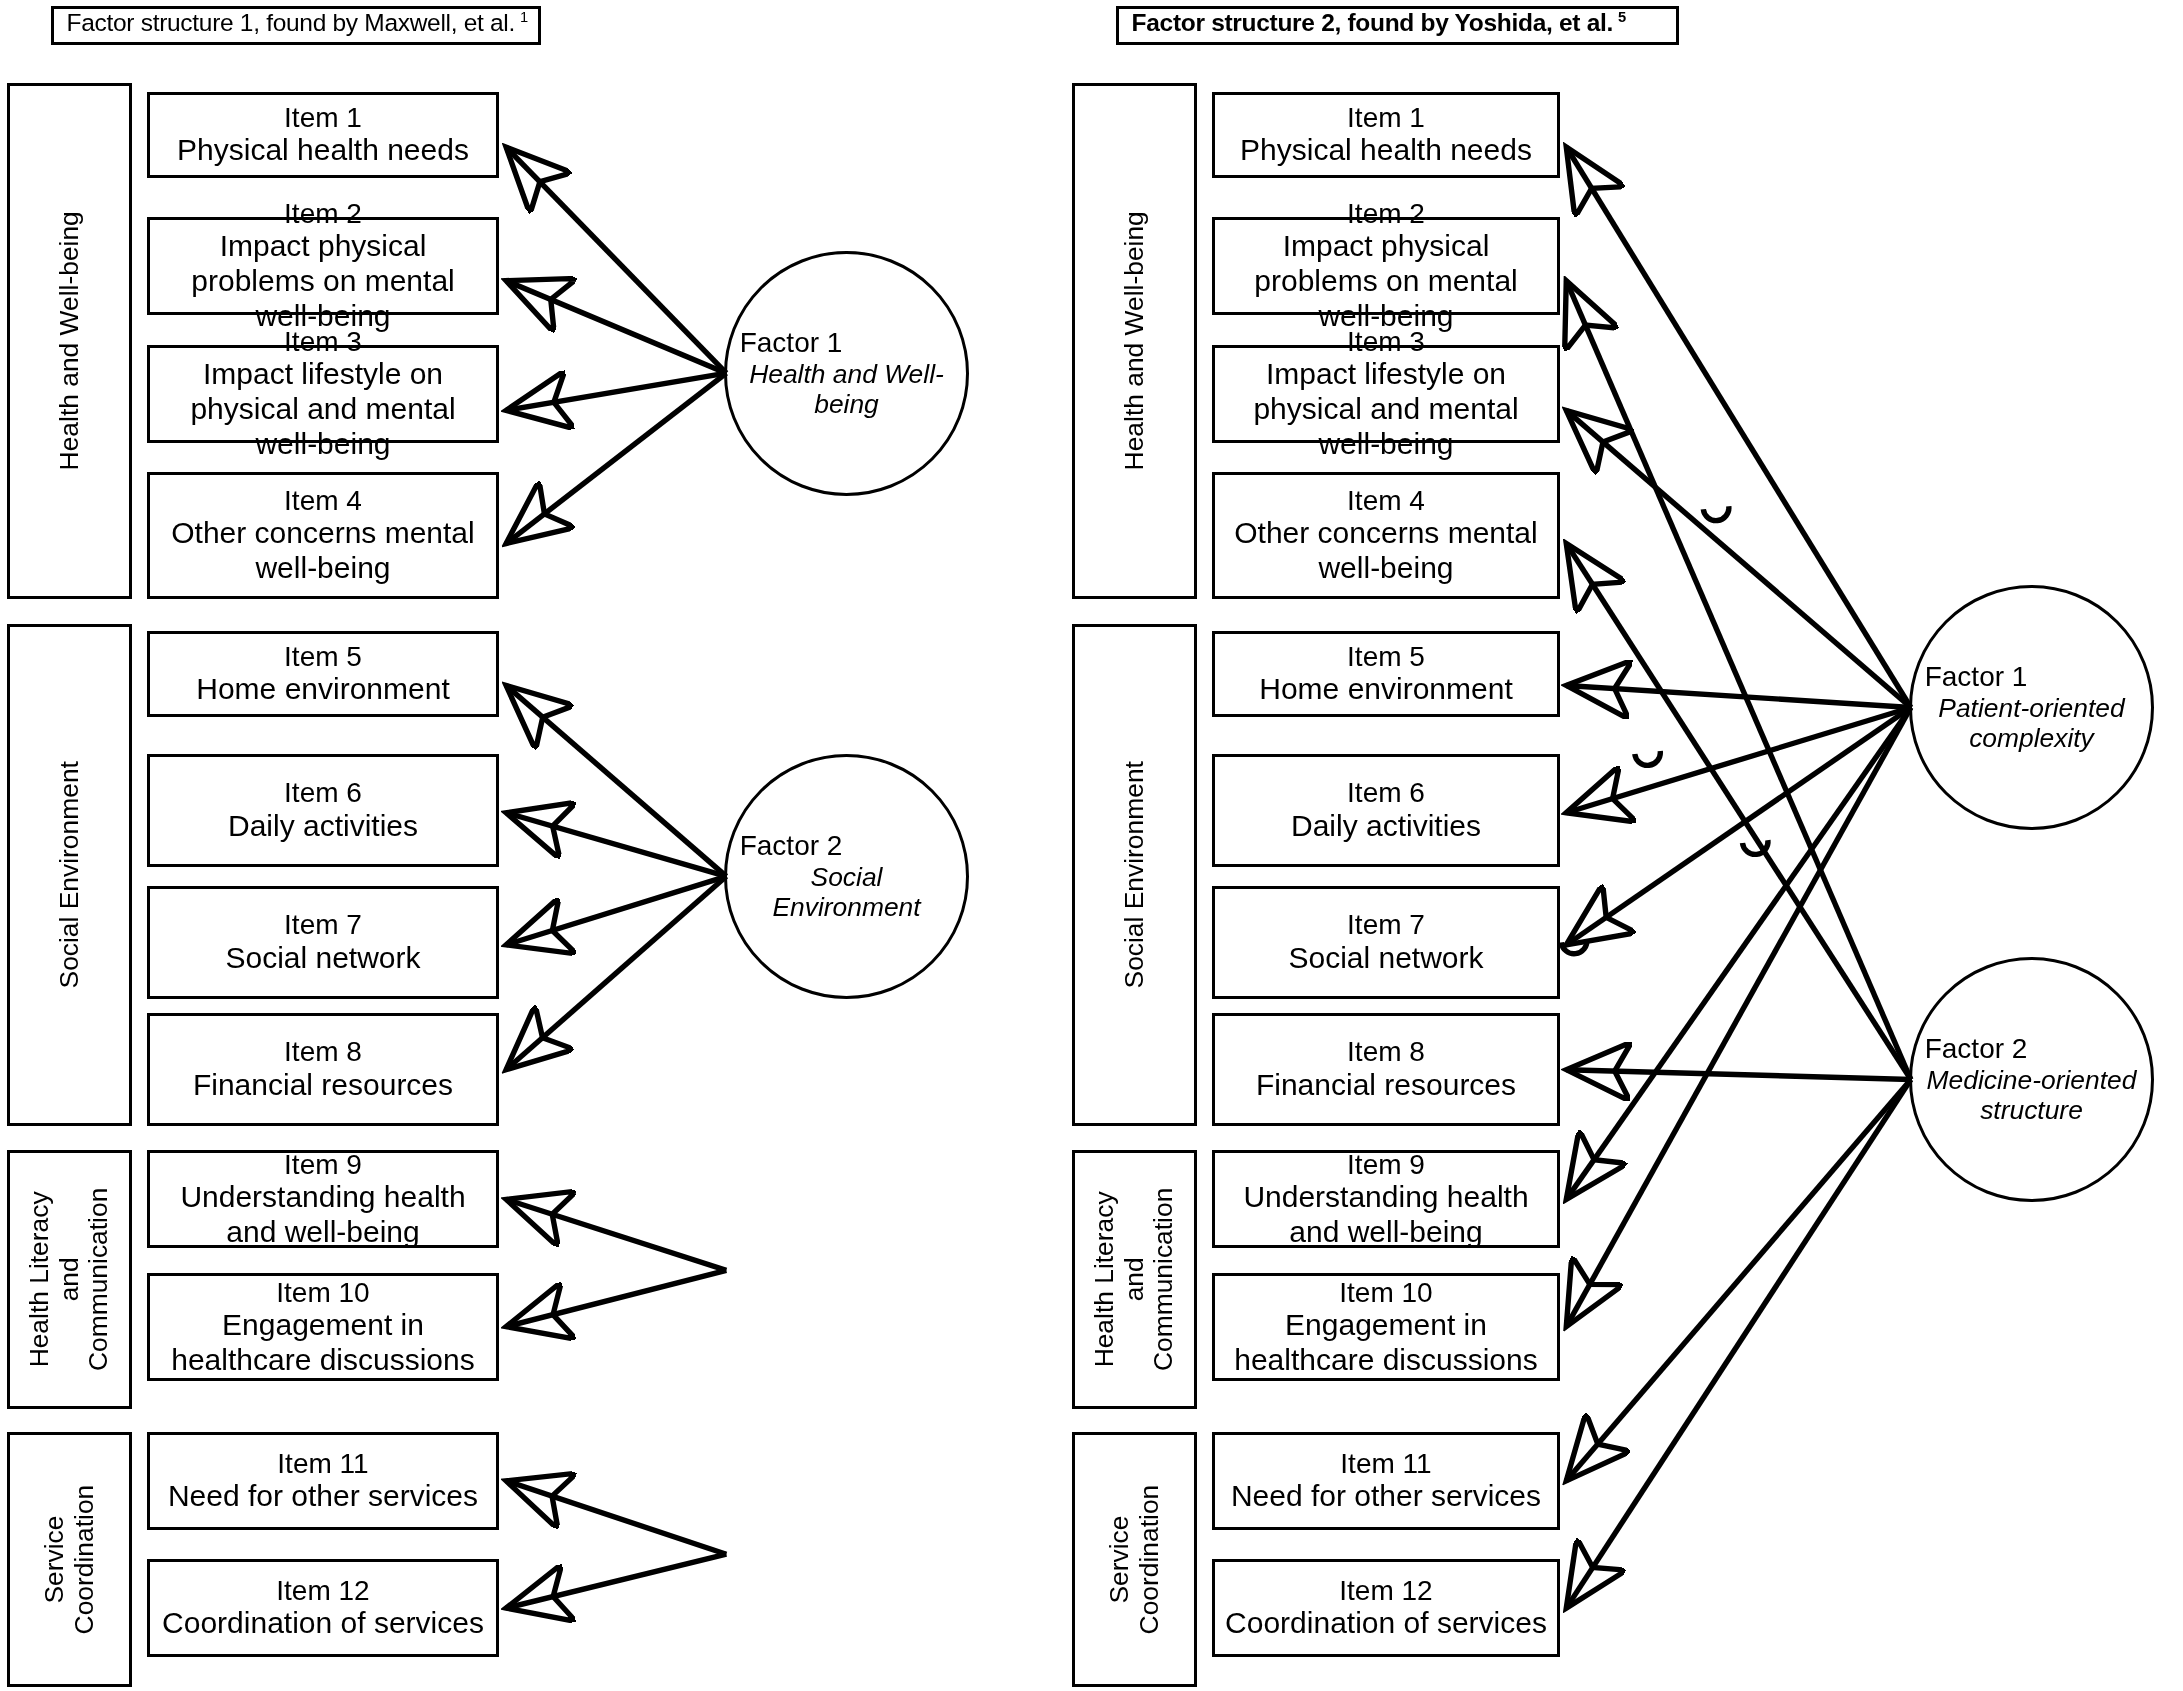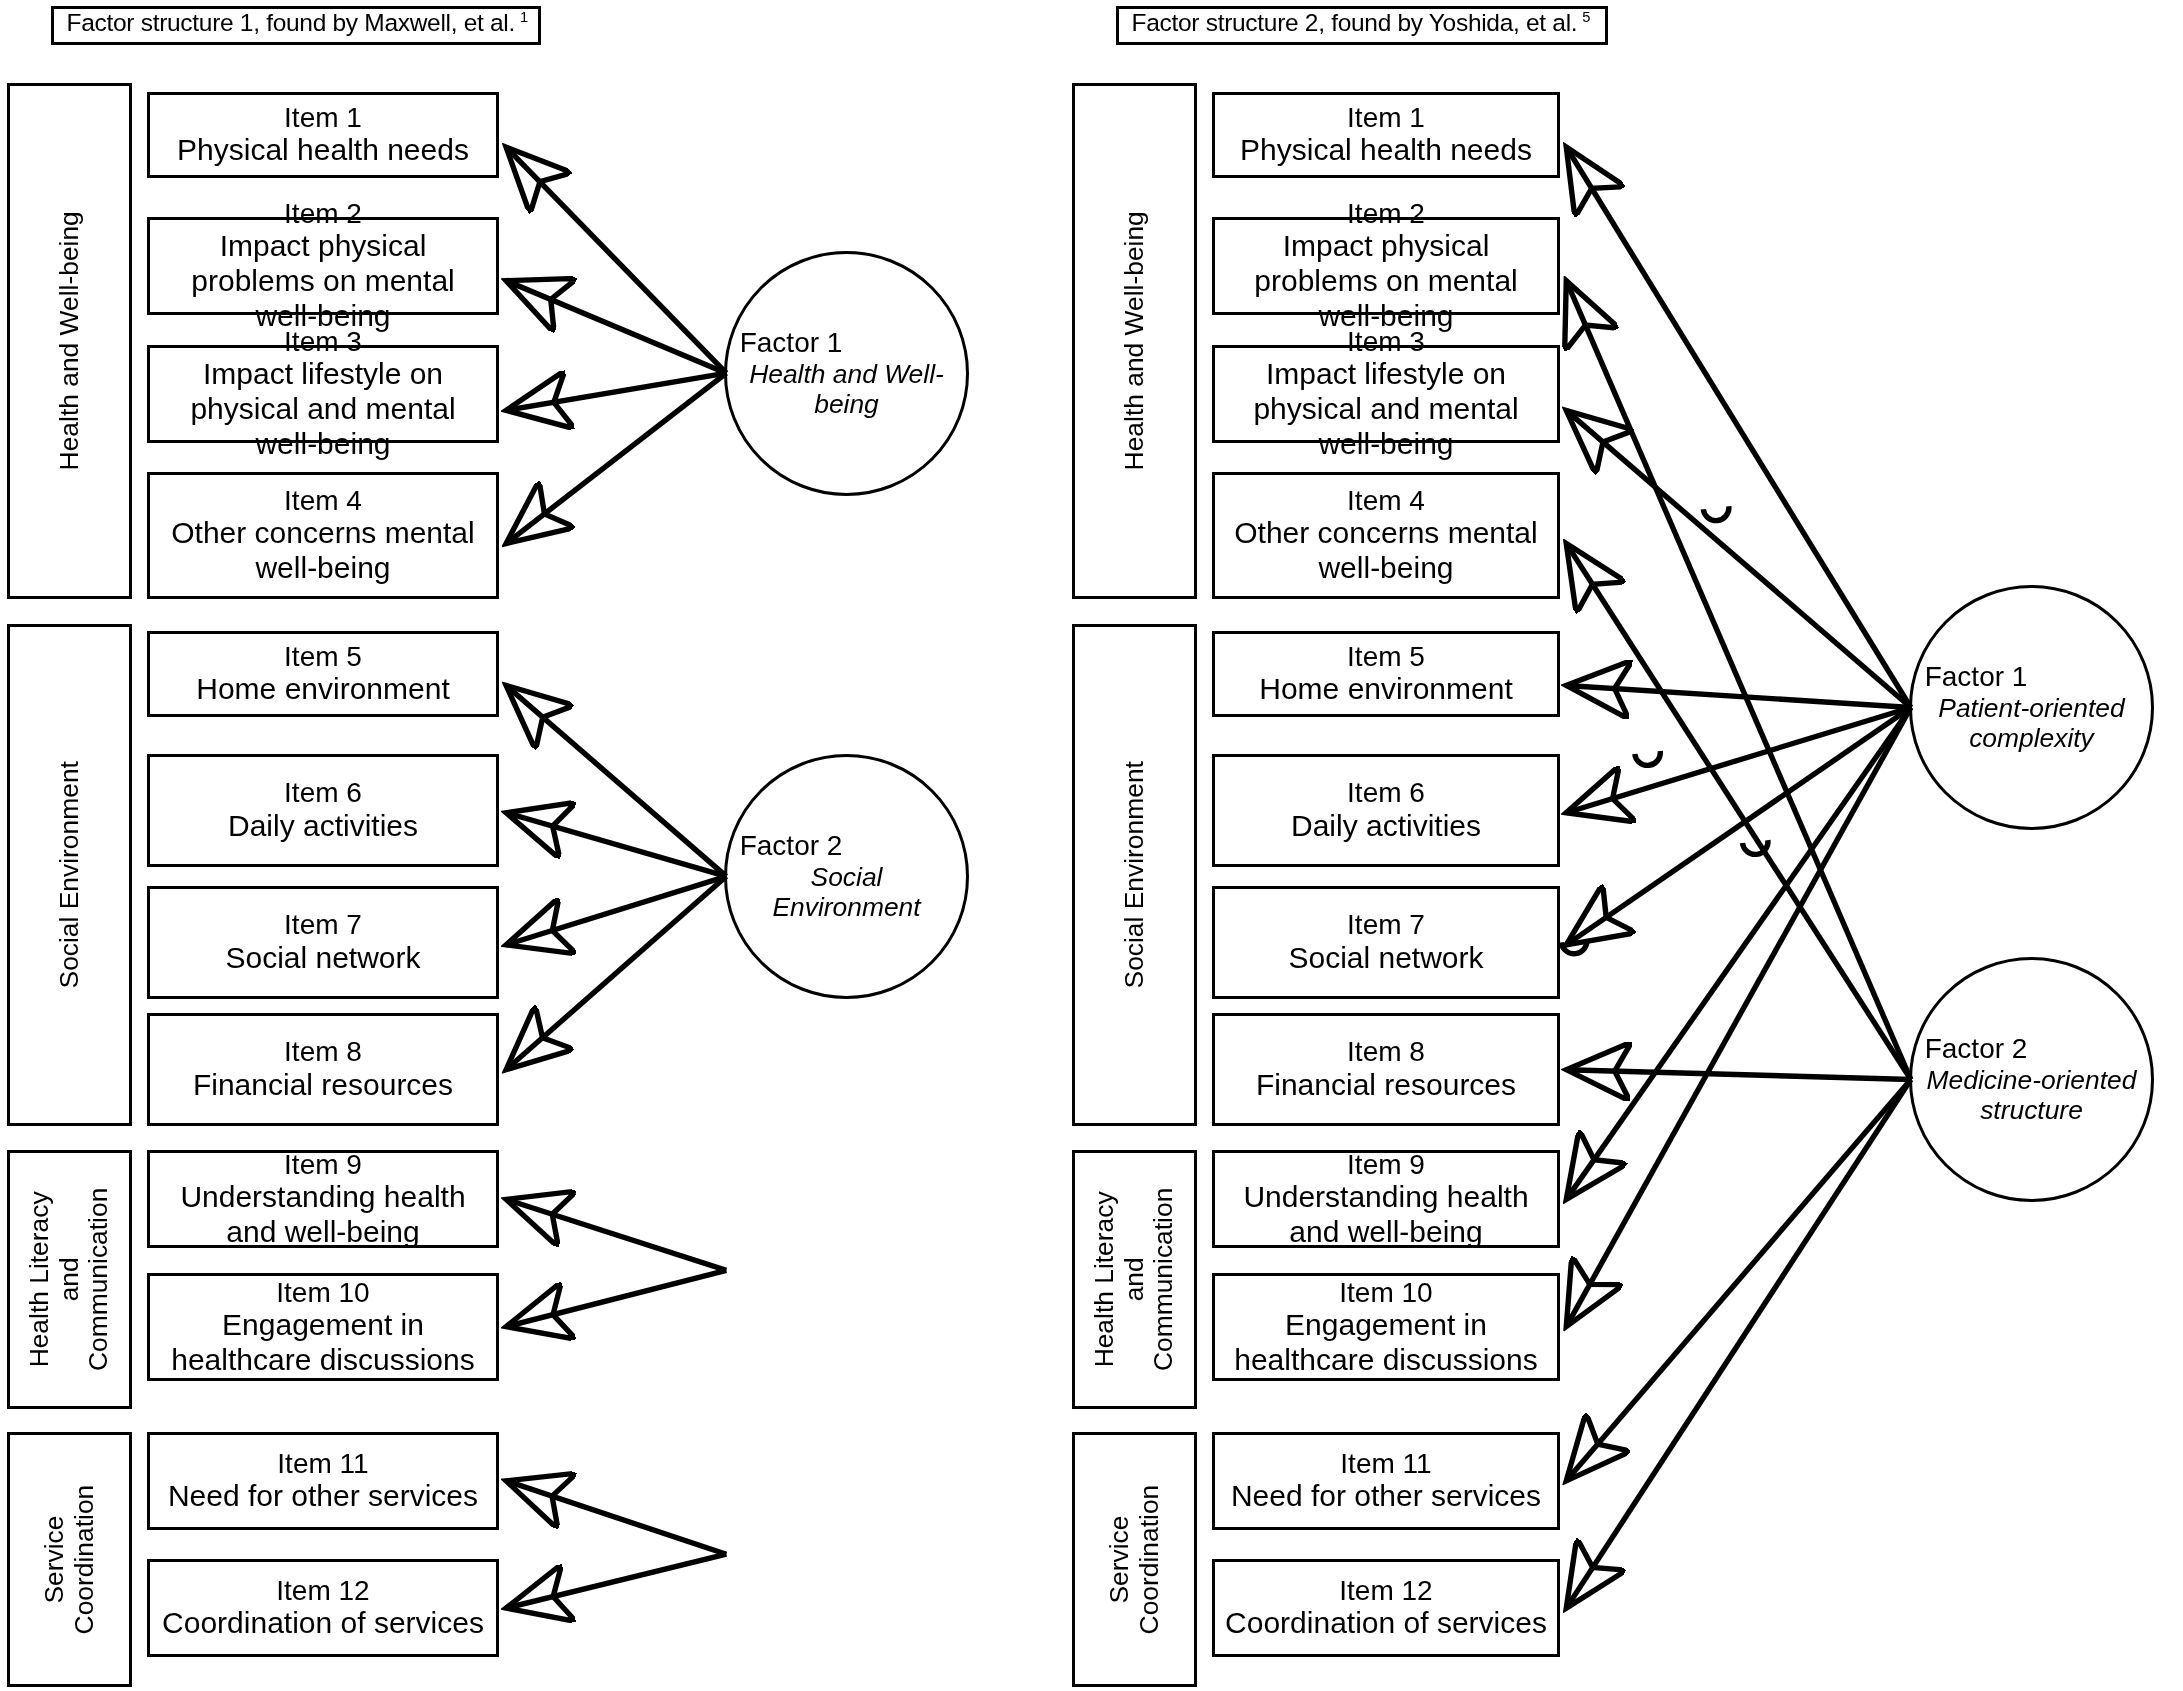--- a/index.html
+++ b/index.html
@@ -165,21 +165,21 @@
       </g>
       <g stroke-width="11" marker-end="url(#ahL)">
         <line x1="1484" y1="3175" x2="1034" y2="3025"></line>
         <line x1="1484" y1="3175" x2="1034" y2="3285"></line>
       </g>
     </svg>
   </div>
 
   <div class="panel right">
 
-    <div class="title-box" style="left:4.9px;top:5.9px;width:492px;height:39px;">
+    <div class="title-box" style="left:4.9px;top:5.9px;width:563px;height:39px;font-weight:bold;">
       <div class="title-text">
         <span>Factor structure 2, found by Yoshida, et al.</span><sup>5</sup>
       </div>
     </div>
 
     <div class="cat-box" style="left:4.9px;top:83px;width:125px;height:516px;">
       <div class="cat-label">Health and Well-being</div>
     </div>
     <div class="cat-box" style="left:4.9px;top:624px;width:125px;height:502px;">
       <div class="cat-label">Social Environment</div>

